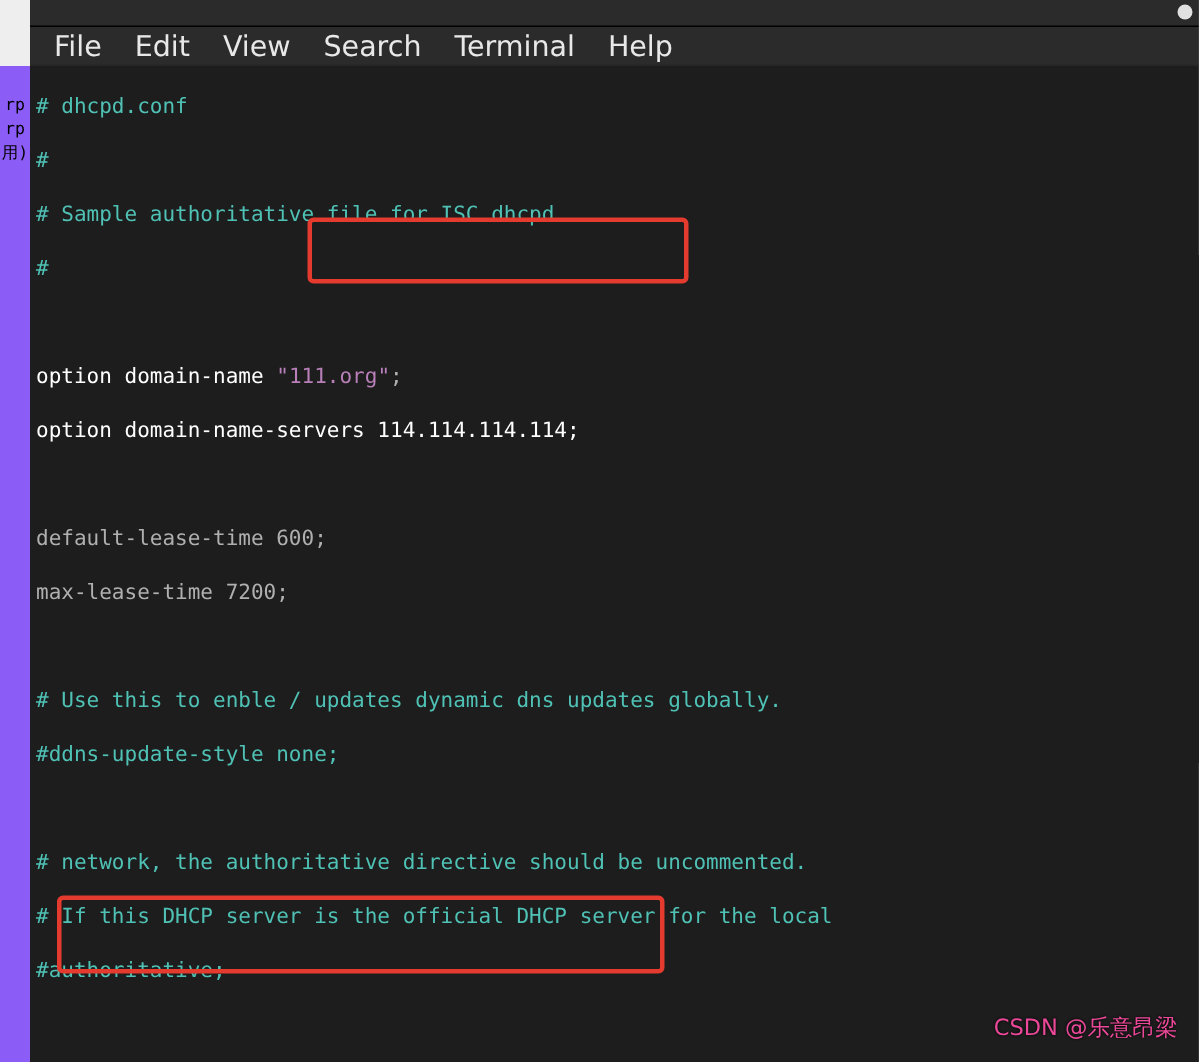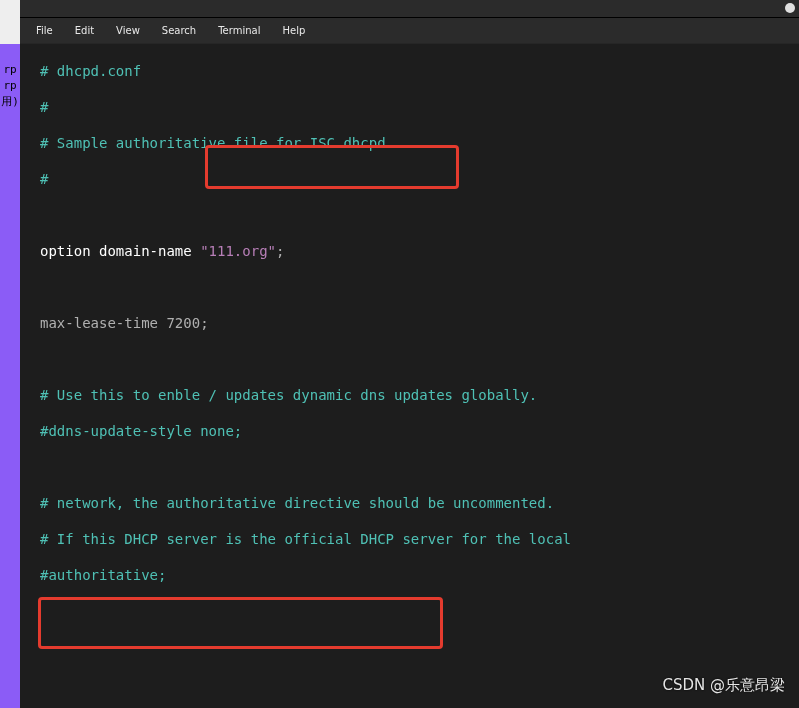--- a/index.html
+++ b/index.html
@@ -55,27 +55,27 @@
       border-bottom: 1px solid #262626;
       display: flex;
       align-items: center;
       padding: 0 6px;
       gap: 2px;
     }
     .menu-item {
       color: #e8e8e8;
       padding: 2px 10px;
       font-family: "DejaVu Sans", "Liberation Sans", sans-serif;
-      font-size: 10px;
+      font-size: 19px;
       cursor: pointer;
     }
     .terminal {
       position: relative;
       background: #1d1d1d;
-      padding: 0 20px;
+      padding: 0 4px;
       line-height: 18px;
       font-size: 14px;
       height: calc(100% - 44px);
       white-space: pre;
       overflow: hidden;
     }
     .line { display: block; min-height: 18px; }
     .cmt { color: #4fc1b5; } 
     .kw  { color: #ffffff; } 
     .str { color: #b87fb8; } 
@@ -85,21 +85,21 @@
       border: 3px solid #e43b2e;
       border-radius: 4px;
       pointer-events: none;
     }
     .box1 { left: 185px; top: 101px; width: 254px; height: 44px; }
     .box2 { left: 18px;  top: 553px; width: 405px; height: 52px; }
     .watermark {
       position: absolute;
       right: 14px;
       bottom: 14px;
-      color: #e5e5e5;
+      color: #ec4899;
       font-family: "DejaVu Sans", sans-serif;
       font-size: 15px;
       text-shadow: 0 0 2px #000;
     }
   </style>
 </head>
 <body>
 
 <div class="left-strip">
   <div>rp</div>
@@ -122,21 +122,23 @@
     <span class="menu-item">Help</span>
   </div>
 
   <div class="terminal">
 <span class="line cmt"># dhcpd.conf</span>
 <span class="line cmt">#</span>
 <span class="line cmt"># Sample authoritative file for ISC dhcpd</span>
 <span class="line cmt">#</span>
 <span class="line"></span>
 <span class="line"><span class="kw">option domain-name </span><span class="str">"111.org"</span><span class="txt">;</span></span>
+<span class="line kw">option domain-name-servers 114.114.114.114;</span>
 <span class="line"></span>
+<span class="line txt">default-lease-time 600;</span>
 <span class="line txt">max-lease-time 7200;</span>
 <span class="line"></span>
 <span class="line cmt"># Use this to enble / updates dynamic dns updates globally.</span>
 <span class="line cmt">#ddns-update-style none;</span>
 <span class="line"></span>
 <span class="line cmt"># network, the authoritative directive should be uncommented.</span>
 <span class="line cmt"># If this DHCP server is the official DHCP server for the local</span>
 <span class="line cmt">#authoritative;</span>
 
 

